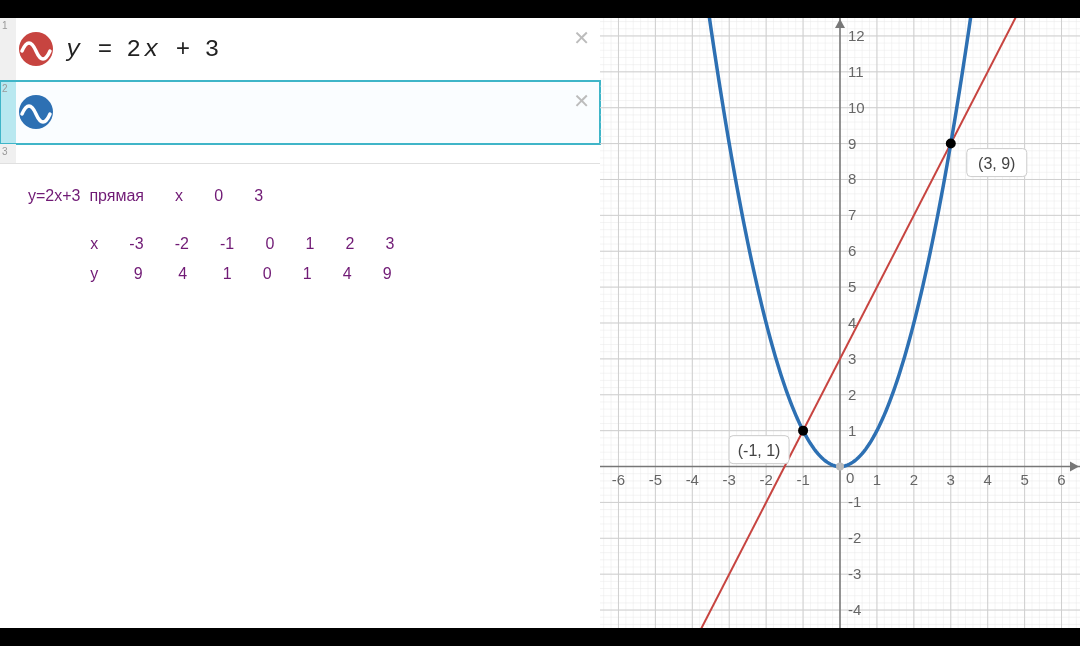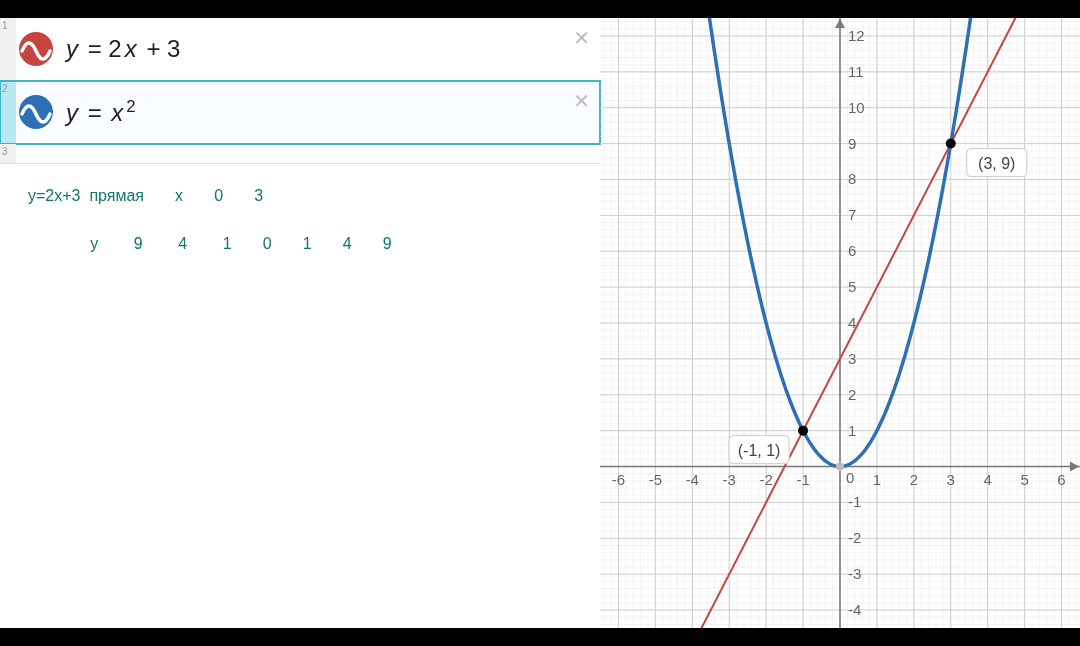--- a/index.html
+++ b/index.html
@@ -57,41 +57,41 @@
     width: 40px;
     min-height: 62px;
     display: flex;
     align-items: center;
     justify-content: center;
   }
   .eq-icon svg { width: 36px; height: 36px; }
   .eq-body {
     flex: 1;
     padding: 16px 10px;
-    font-family: Liberation Sans, sans-serif;
+    font-family: Liberation Mono, monospace;
     font-style: italic;
     font-size: 24px;
     color: #222;
     display: flex;
     align-items: center;
   }
   .roman { font-style: normal; padding: 0 3px; }
   .eq-close {
     position: absolute;
     right: 10px;
     top: 8px;
     color: #bcbcbc;
     font-size: 20px;
     cursor: pointer;
     font-style: normal;
   }
   .notes {
     padding: 20px 20px 20px 28px;
     font-size: 16px;
-    color: #0f766e;
+    color: #701a75;
     line-height: 1.5;
     font-family: Arial, sans-serif;
   }
   .notes-row { margin-bottom: 6px; white-space: pre; }
   .notes-block { margin-bottom: 24px; }
   sup { font-size: 0.7em; }
   svg.graph { display: block; }
   .axis-label {
     font-family: Arial, sans-serif;
     font-size: 15px;
@@ -124,36 +124,34 @@
     </div>
 
     <div class="eq-row active">
       <div class="eq-index">2</div>
       <div class="eq-icon">
         <svg viewBox="0 0 36 36">
             <circle cx="18" cy="18" r="17" fill="#2d70b3"></circle>
             <path d="M4 20 Q 11 4 18 20 T 32 20" stroke="#fff" stroke-width="3.5" fill="none" stroke-linecap="round"></path>
           </svg>
       </div>
-      <div class="eq-body">
-          <span>y <span class="roman">=</span> x<sup class="roman">2</sup></span>
-        </div>
       <div class="eq-close">✕</div>
     </div>
 
     <div class="eq-row" style="height:20px;">
       <div class="eq-index">3</div>
       <div style="flex:1"></div>
     </div>
 
     <div class="notes">
       <div class="notes-block">
         <div class="notes-row">y=2x+3  прямая       x       0       3</div>
       </div>
       <div class="notes-block">
+        <div class="notes-row">              x       -3       -2       -1       0       1       2       3</div>
         <div class="notes-row">              y        9        4        1       0       1       4       9</div>
       </div>
     </div>
   </div>
 
   <div class="right-panel">
     <svg class="graph" id="graph-svg" width="480" height="610" viewBox="0 0 480 610">
         <g stroke="#e8e8e8" stroke-width="0.5">
           <line x1="3.692307692307679" y1="0" x2="3.692307692307679" y2="610"></line>
           <line x1="11.076923076923071" y1="0" x2="11.076923076923071" y2="610"></line>

